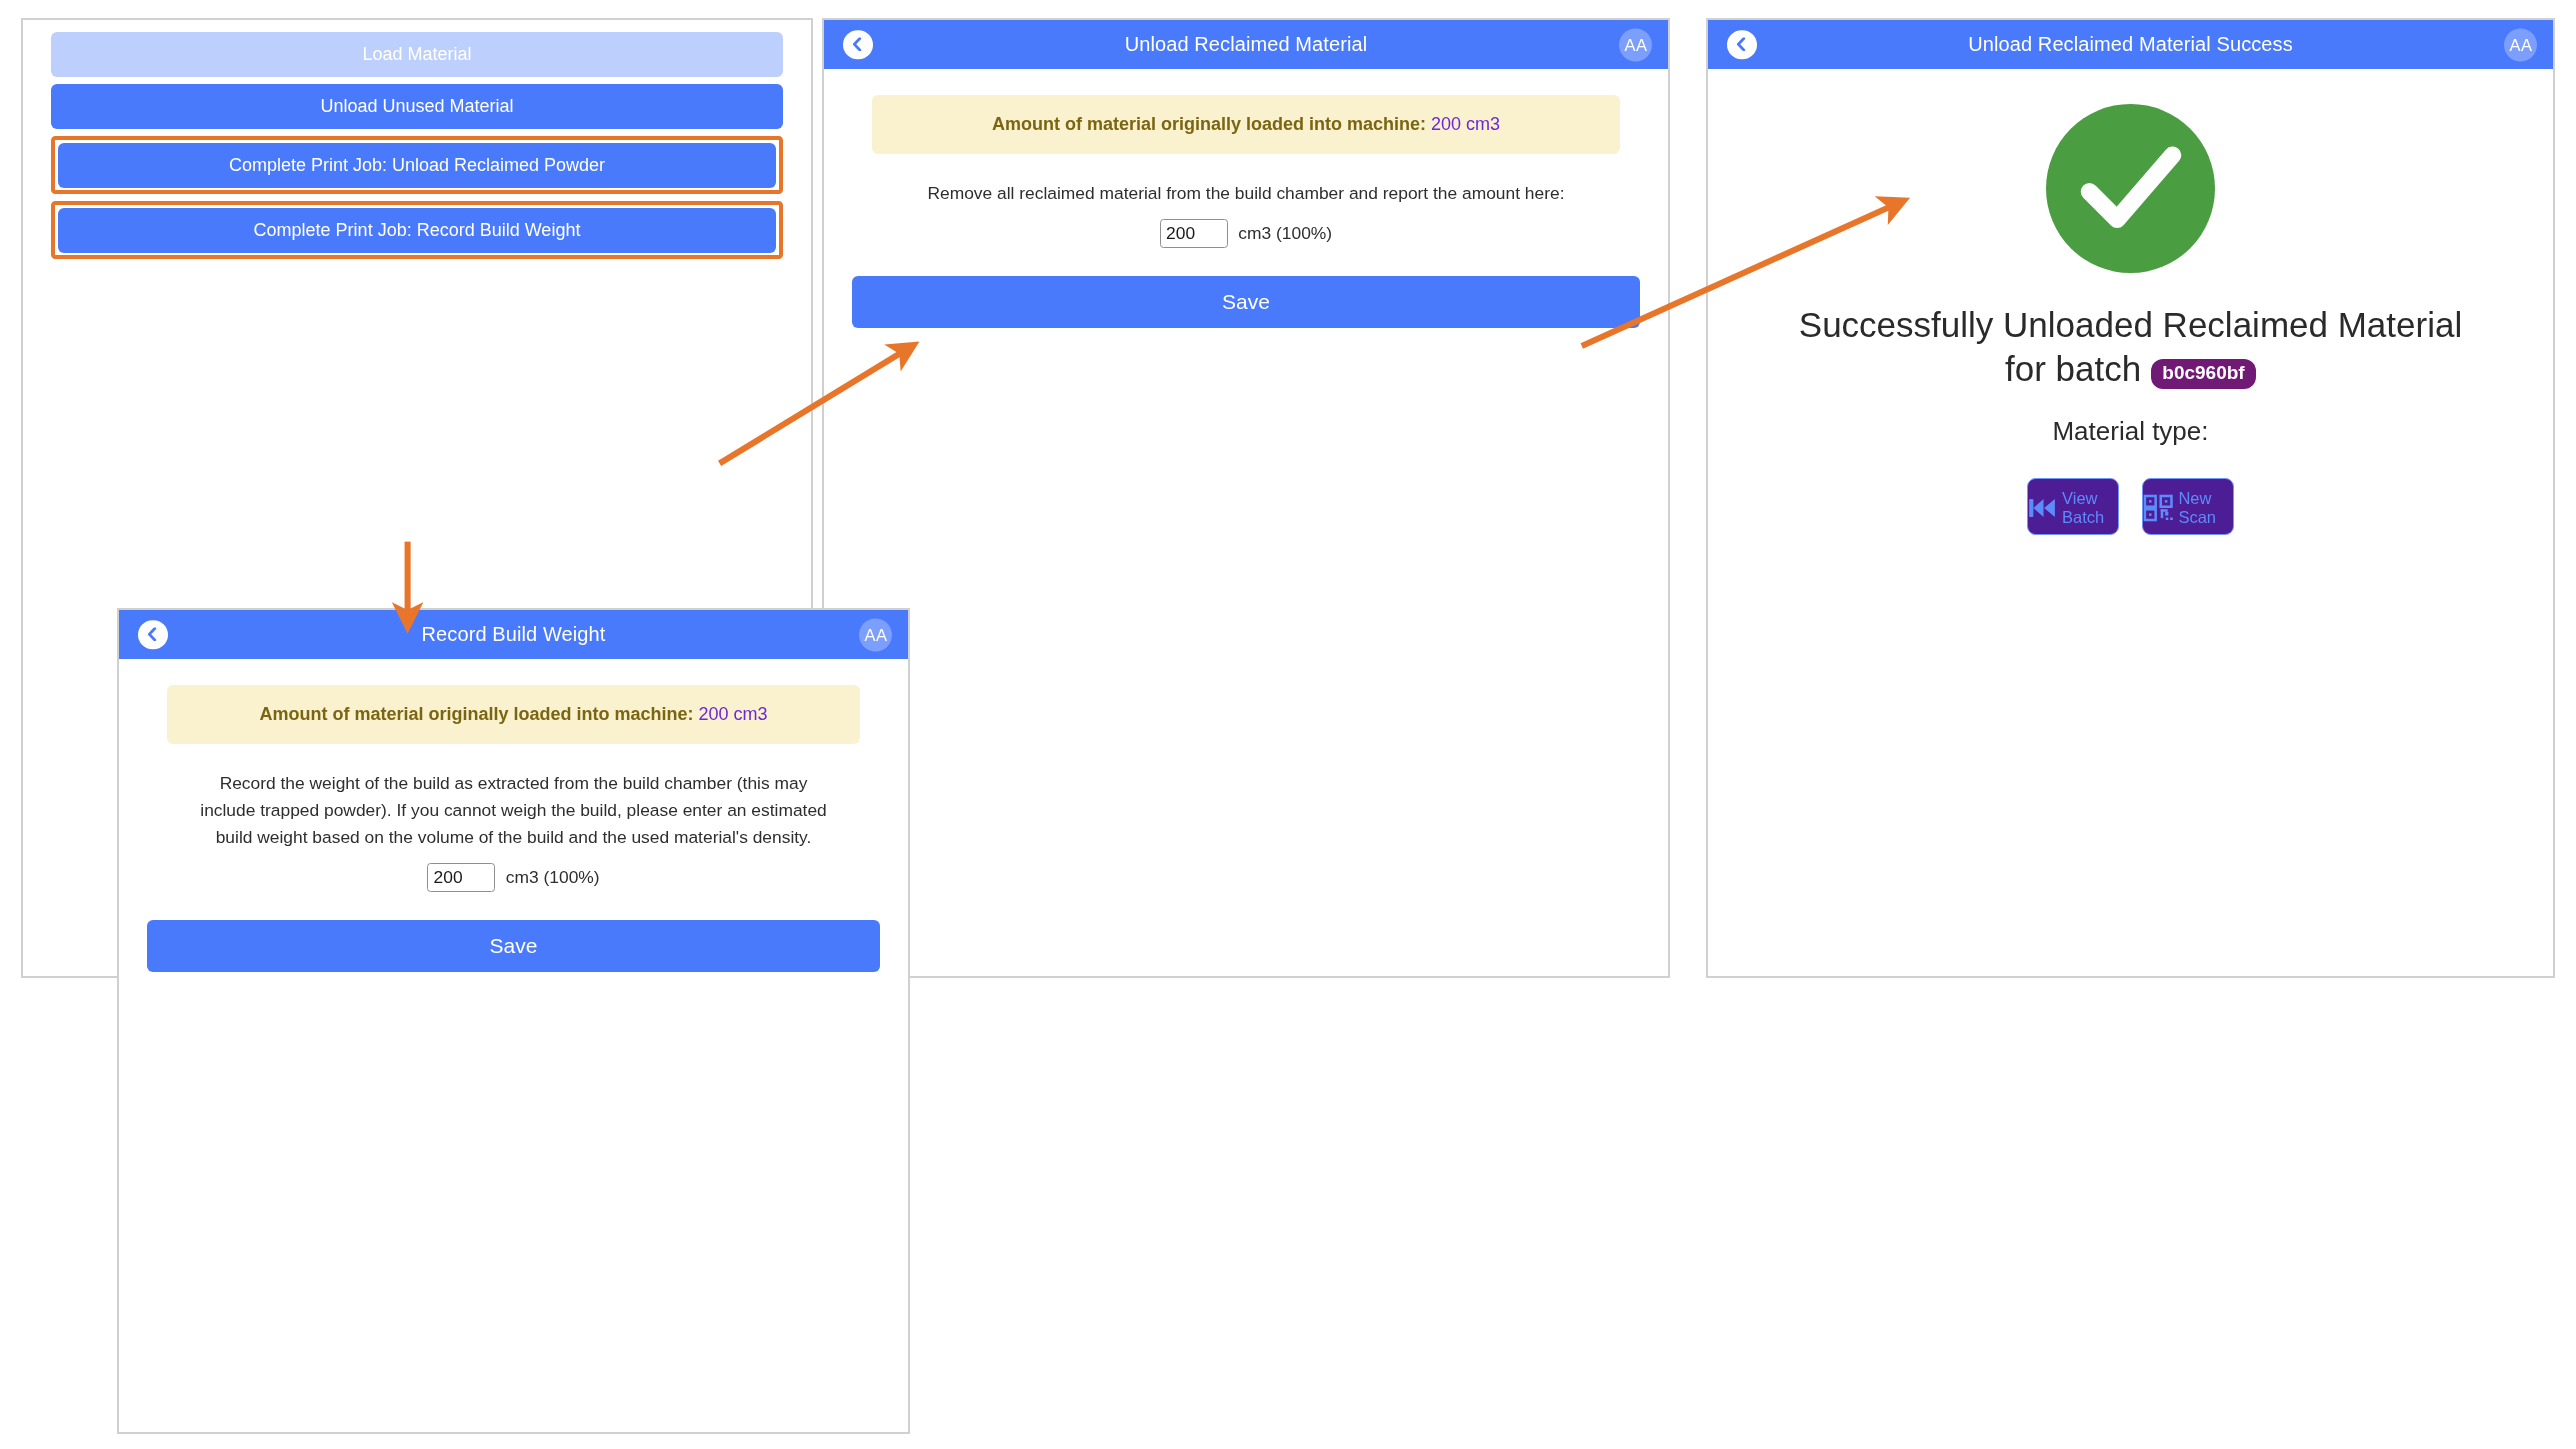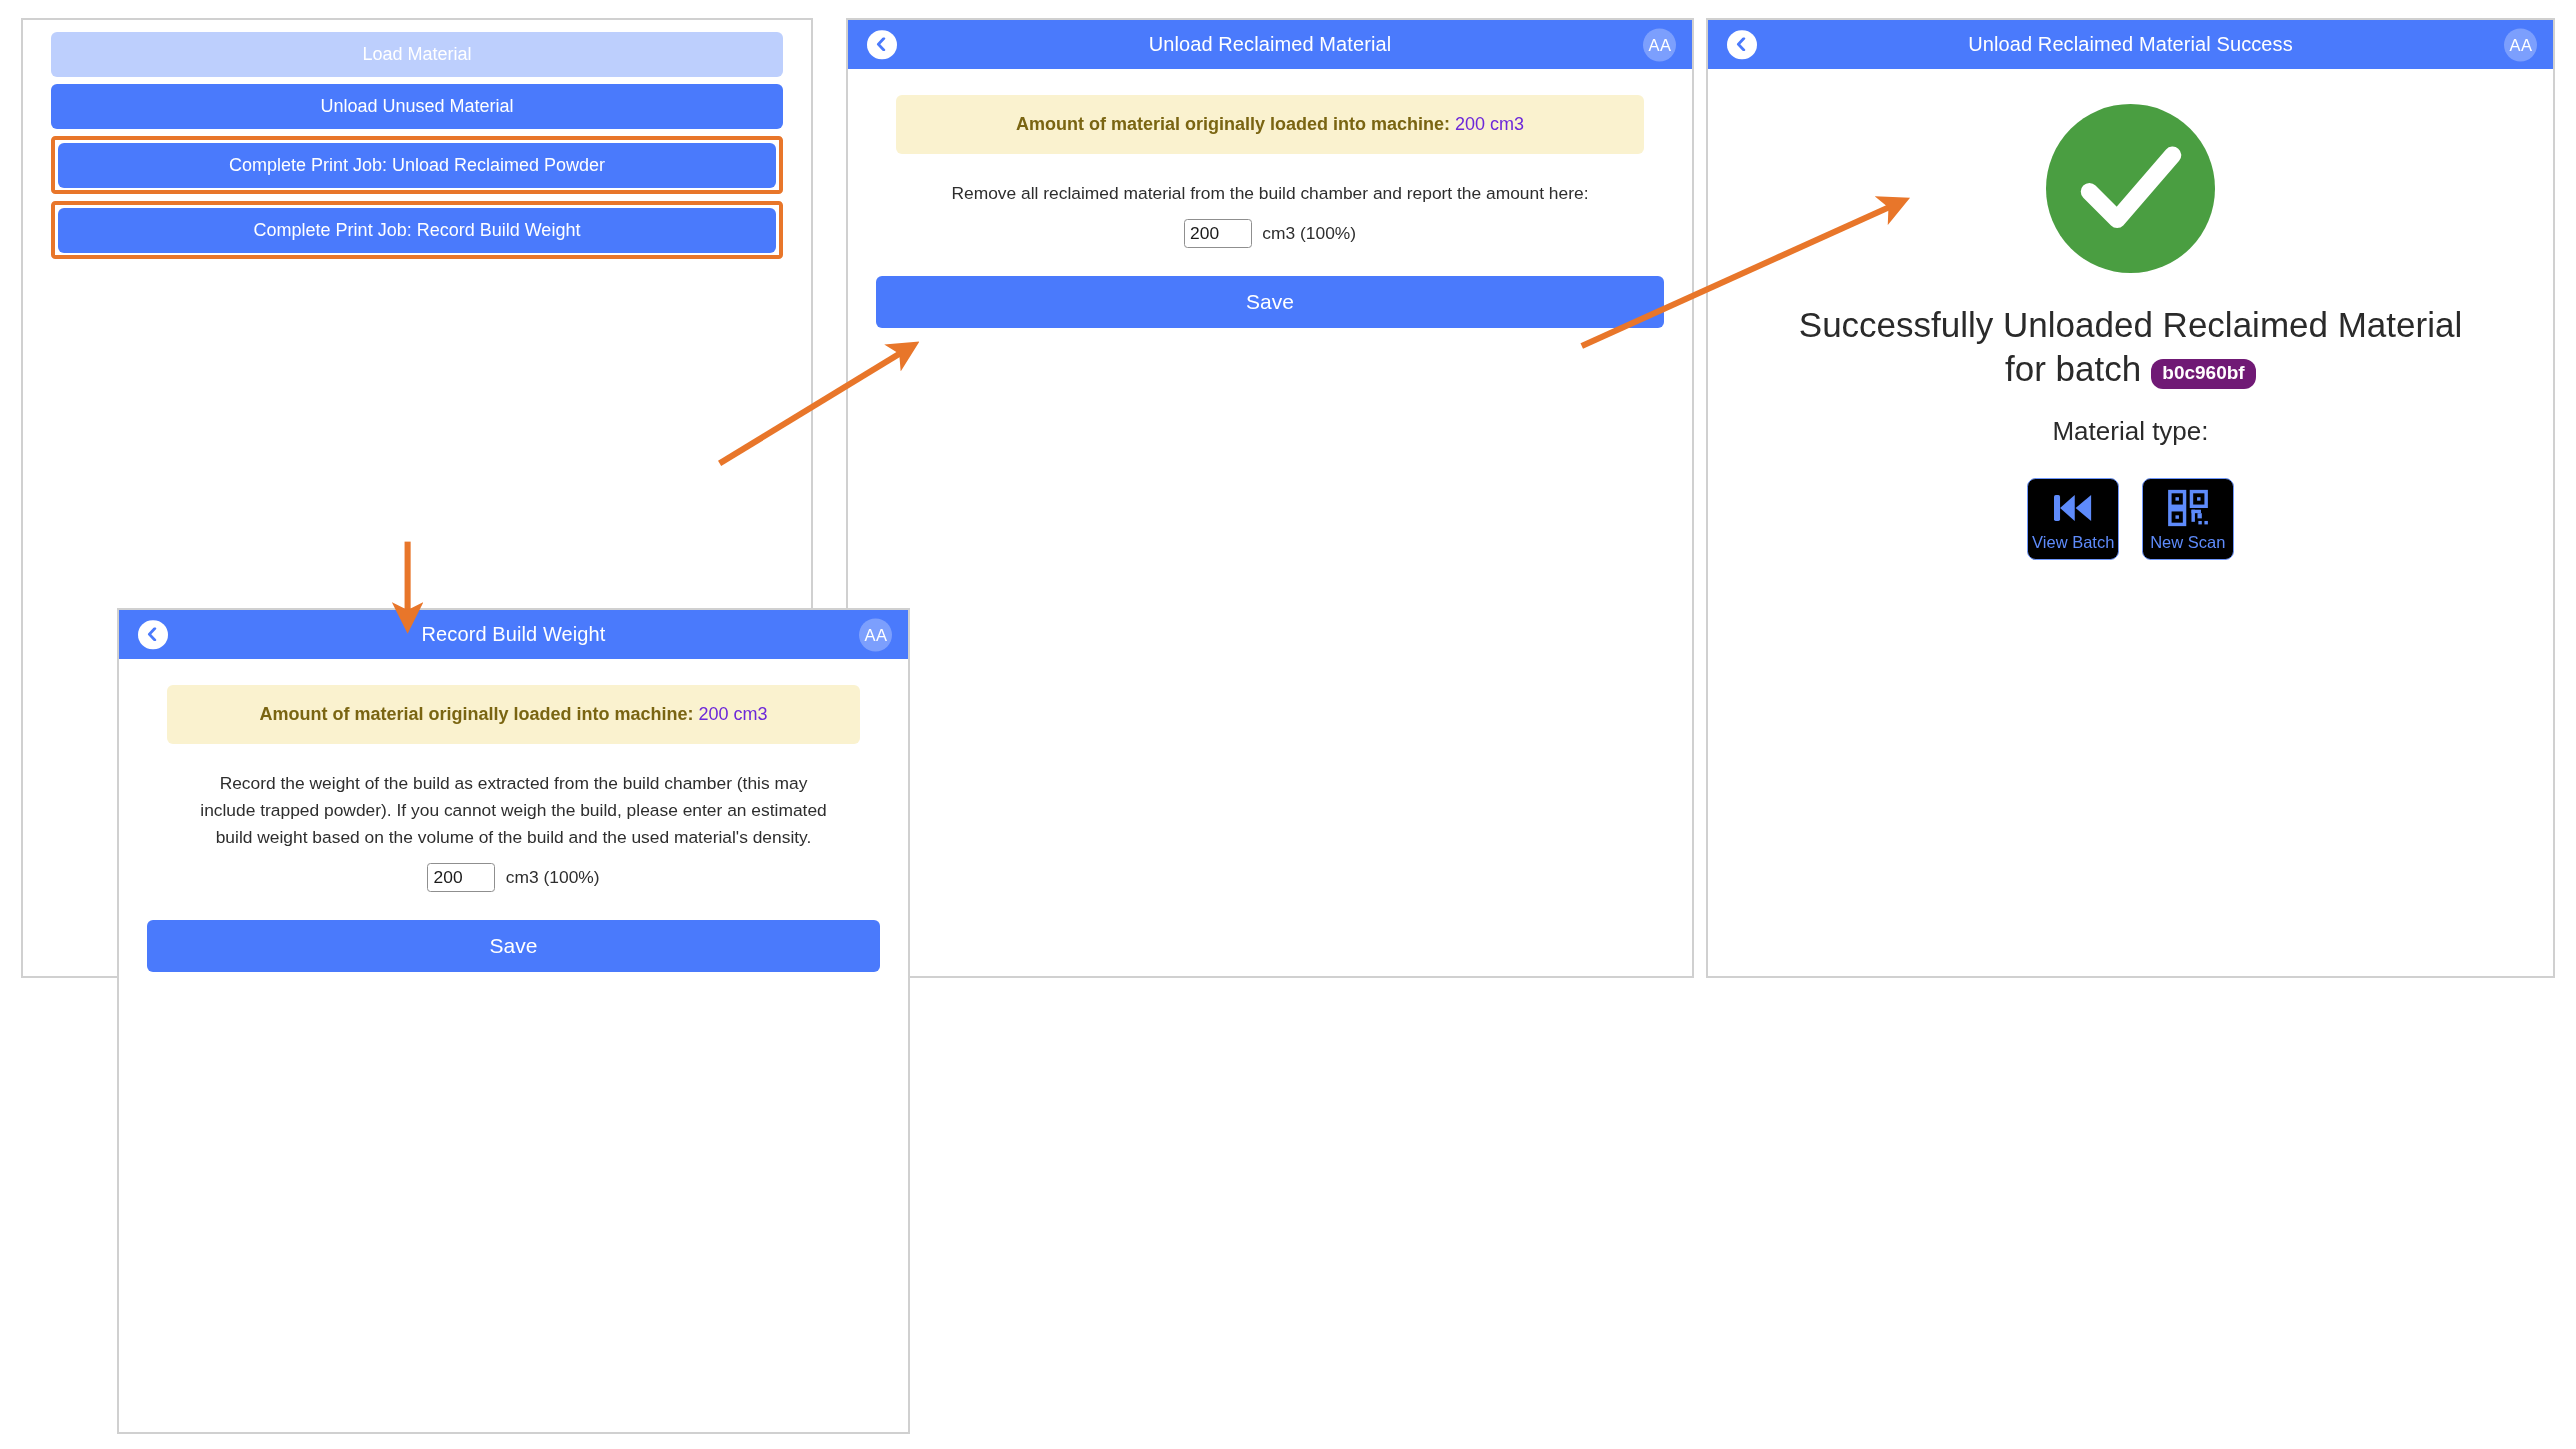--- a/index.html
+++ b/index.html
@@ -116,21 +116,21 @@
   .mbtn.disabled { background: #bdcffd; cursor: default; }
   .hl-wrap {
     border: 4.3px solid #e8762a;
     border-radius: 4.3px;
     padding: 2.6px;
     margin-bottom: 7px;
   }
   .hl-wrap .mbtn { margin-bottom: 0; }
 
   
-  #panel-unload-reclaimed { left: 846px; top: 18px; width: 848px; height: 960px; }
+  #panel-unload-reclaimed { left: 822px; top: 18px; width: 848px; height: 960px; }
   
   #panel-success { left: 1706px; top: 18px; width: 849px; height: 960px; }
   
   #panel-record-weight { left: 117px; top: 608px; width: 793px; height: 826px; z-index: 5; }
 
   .alert-amount {
     background: #faf2cf;
     color: #7a6512;
     border-radius: 6px;
     margin: 26px 48px 0 48px;
@@ -219,25 +219,24 @@
     justify-content: center;
     gap: 22.6px;
     margin-top: 31px;
   }
   .action-card {
     width: 90px;
     border: 1.7px solid #6e96fb;
     border-radius: 8.7px;
     padding: 10.4px 0 7px 0;
     display: flex;
-    flex-direction: column;
     align-items: center;
     gap: 5.2px;
     cursor: pointer;
-    background: #000000;
+    background: #4c1d95;
   }
   .action-card .lbl { color: #5e8bfb; font-size: 16.5px; }
 
   
   #annotations {
     position: absolute;
     left: 0; top: 0;
     width: 2576px; height: 1450px;
     pointer-events: none;
     z-index: 20;

